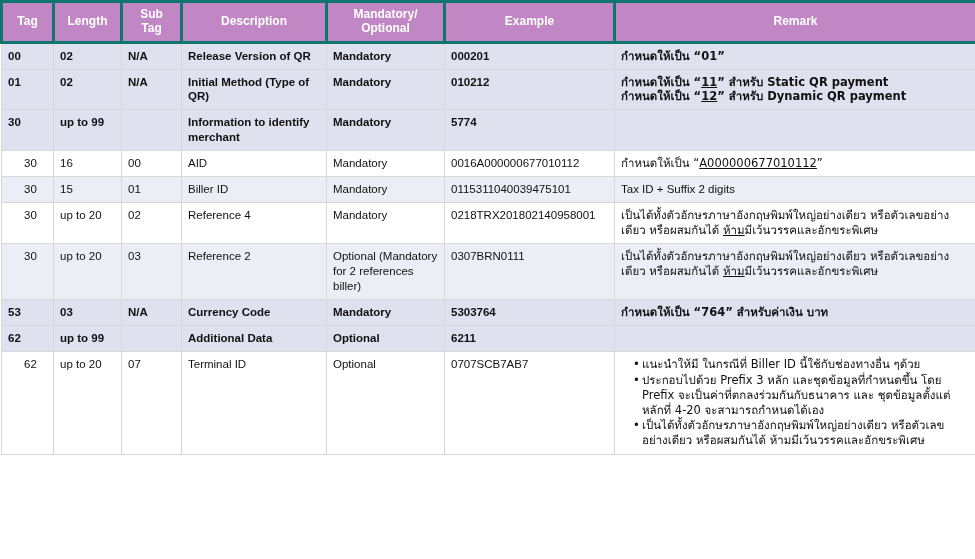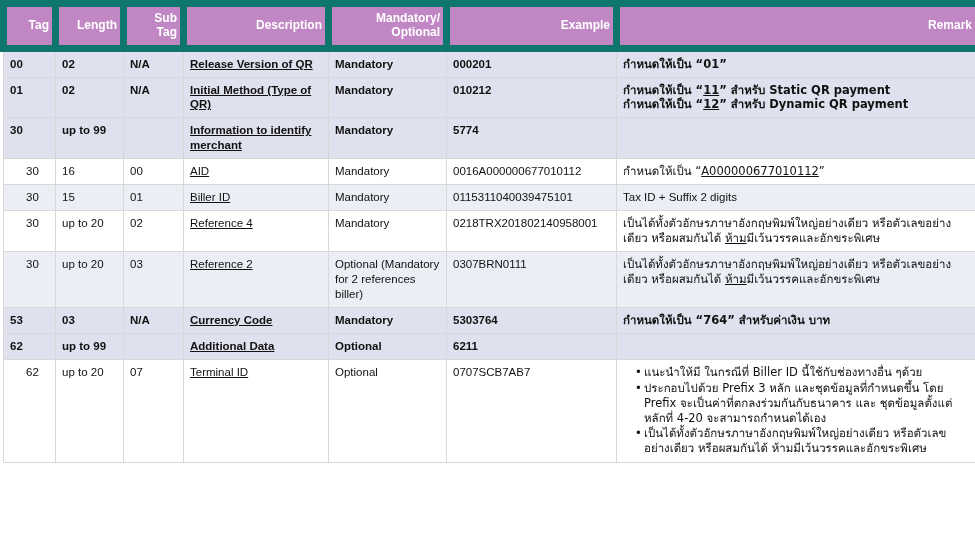--- a/index.html
+++ b/index.html
@@ -26,23 +26,23 @@
   table.spec col.c-desc     { width: 145px; }
   table.spec col.c-mand     { width: 118px; }
   table.spec col.c-ex       { width: 170px; }
   table.spec col.c-rem      { width: 362px; }
 
   table.spec thead th {
     background: #c186c4;
     color: #ffffff;
     font-weight: bold;
     font-size: 12px;
-    text-align: right;
+    text-align: center;
     vertical-align: middle;
-    border: 7px solid #0f766e;
+    border: 3px solid #0f766e;
     padding: 5px 3px;
     line-height: 1.15;
   }
   table.spec td {
     border: 1px solid #d8d8d8;
     font-size: 11.5px;
     color: #111111;
     vertical-align: top;
     padding: 5px 6px;
     line-height: 1.3;
@@ -57,21 +57,21 @@
   tr.sub td {
     background: #ffffff;
     font-weight: normal;
   }
   tr.sub.alt td {
     background: #eceef5;
   }
   td.col-tag   { text-align: left; }
   td.col-len   { text-align: left; }
   td.col-sub   { text-align: left; }
-  td.col-desc  { text-align: left; text-decoration: underline; }
+  td.col-desc  { text-align: left; }
   td.col-mand  { text-align: left; }
   td.col-ex    { text-align: left; }
   td.col-rem   { text-align: left; }
 
   
   tr.sub td.col-tag { padding-left: 22px; }
   tr.sub td.col-len { }
 
   .thai { font-family: "DejaVu Sans", sans-serif; }
   .u { text-decoration: underline; }

